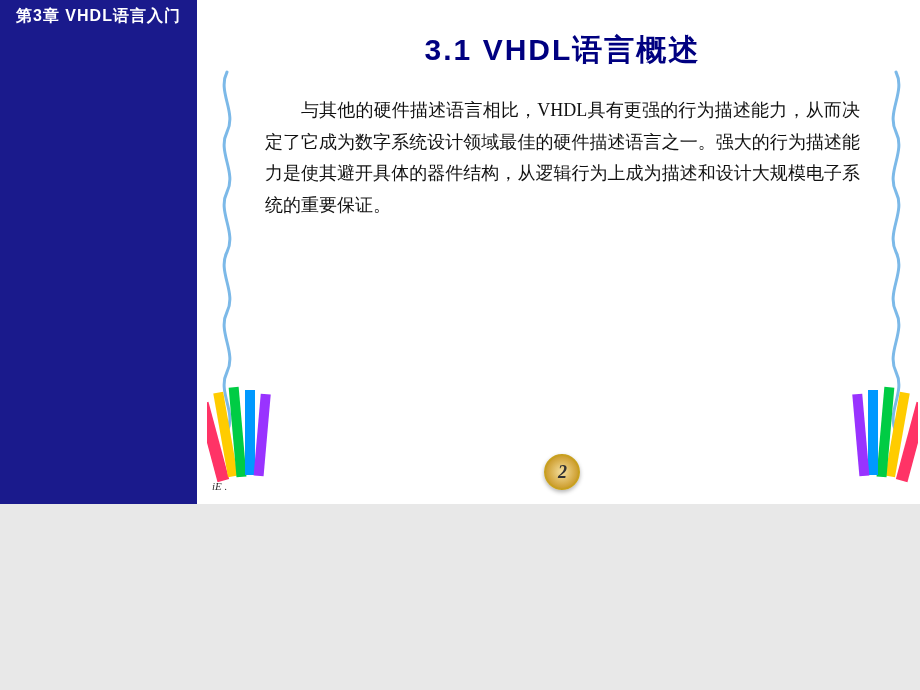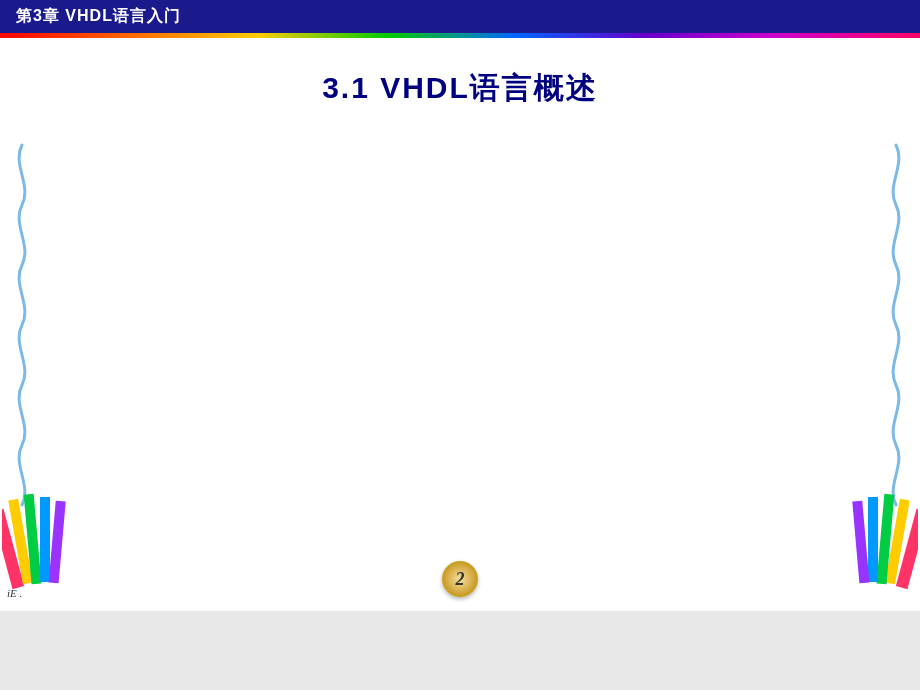--- a/index.html
+++ b/index.html
@@ -7,25 +7,25 @@
     body {
       width: 920px;
       height: 690px;
       background: #e8e8e8;
       font-family: "SimSun", "宋体", serif;
       overflow: hidden;
     }
 
     .slide-container {
       width: 920px;
-      height: 611px;
+      height: 504px;
       background: #ffffff;
       position: relative;
       display: flex;
-      flex-direction: column;
+      flex-direction: row;
       border-radius: 32px;
     }
 
     
     .header-bar {
       background: #1a1a8c;
       color: white;
       padding: 6px 16px;
       font-size: 16px;
       font-weight: bold;
@@ -43,20 +43,21 @@
         #cc00cc 84%, #ff0066 100%);
       flex-shrink: 0;
     }
 
     
     .content-area {
       flex: 1;
       padding: 20px 60px 60px 60px;
       position: relative;
       background: #ffffff;
+      margin-left: 8px;
     }
 
     
     .section-title {
       text-align: center;
       font-size: 30px;
       font-weight: bold;
       font-family: "SimHei", "黑体", sans-serif;
       color: #000080;
       margin-bottom: 24px;
@@ -156,20 +157,21 @@
 
     <div class="wave-right">
       <svg width="28" height="380" viewBox="0 0 28 380" fill="none" xmlns="http://www.w3.org/2000/svg">
         <path d="M14 10 C 24 30, 4 50, 14 70 C 24 90, 4 110, 14 130 C 24 150, 4 170, 14 190 C 24 210, 4 230, 14 250 C 24 270, 4 290, 14 310 C 24 330, 4 350, 14 370" stroke="#7cb9e8" stroke-width="3" fill="none" stroke-linecap="round"></path>
       </svg>
     </div>
 
     <h1 class="section-title">3.1  VHDL语言概述</h1>
 
 
+    <p class="body-text indent">与其他的硬件描述语言相比，VHDL具有更强的行为描述能力，从而决定了它成为数字系统设计领域最佳的硬件描述语言之一。强大的行为描述能力是使其避开具体的器件结构，从逻辑行为上成为描述和设计大规模电子系统的重要保证。</p>
 
     <div class="deco-ribbon-left">
       <svg width="75" height="110" viewBox="0 0 75 110" xmlns="http://www.w3.org/2000/svg">
 
         <rect x="0" y="20" width="12" height="80" fill="#ff3366" transform="rotate(-15, 6, 60)"></rect>
         <rect x="14" y="10" width="10" height="85" fill="#ffcc00" transform="rotate(-10, 19, 55)"></rect>
         <rect x="26" y="5" width="10" height="90" fill="#00cc44" transform="rotate(-5, 31, 55)"></rect>
         <rect x="38" y="8" width="10" height="85" fill="#0099ff" transform="rotate(0, 43, 55)"></rect>
         <rect x="50" y="12" width="10" height="82" fill="#9933ff" transform="rotate(5, 55, 55)"></rect>
 

